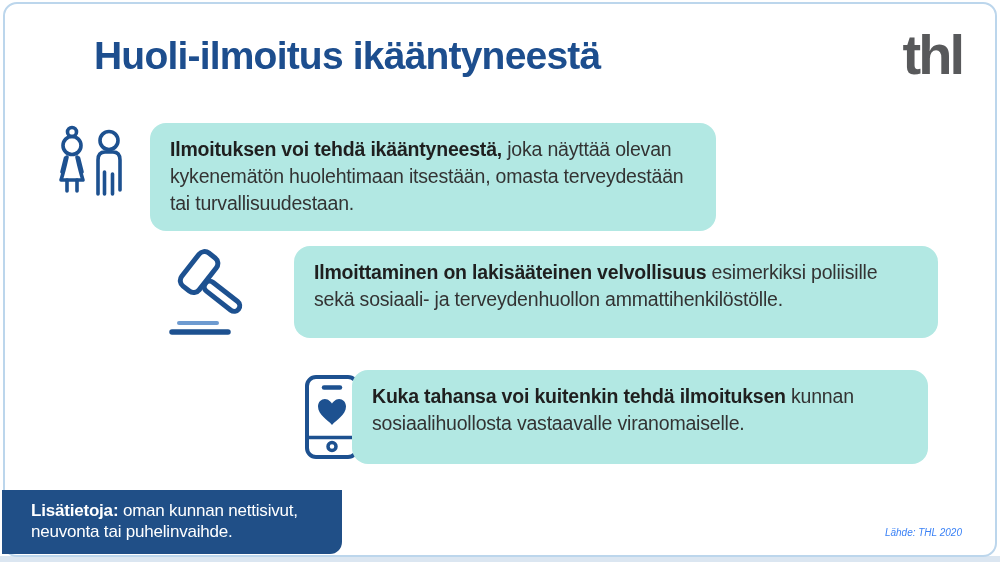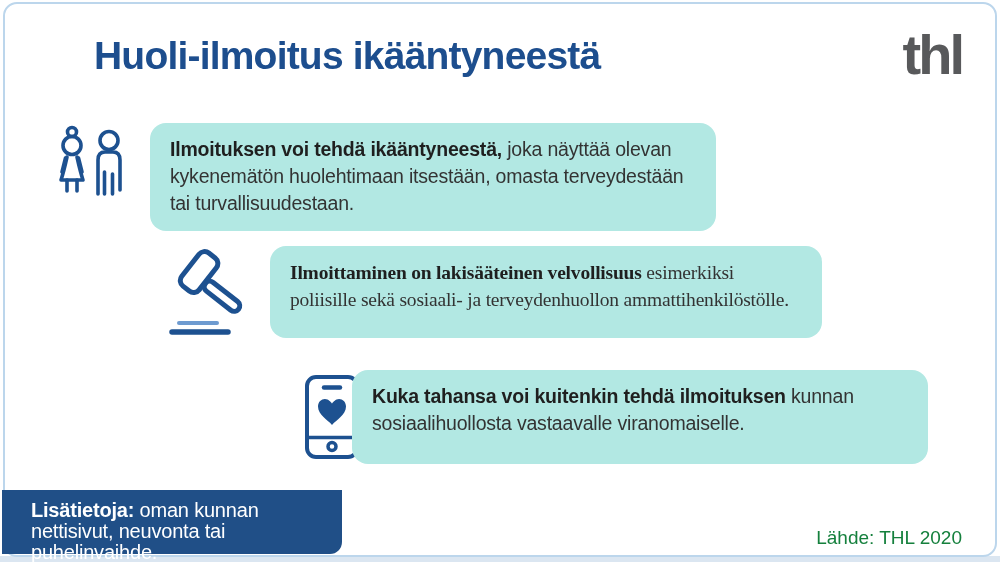--- a/index.html
+++ b/index.html
@@ -42,43 +42,44 @@
     background: #b2e8e3;
     border-radius: 16px;
     padding: 13px 24px 14px 20px;
     font-size: 19.5px;
     line-height: 27px;
     letter-spacing: -0.2px;
     color: #333333;
   }
   .card b { color: #1f1f1f; }
   .card-1 { left: 150px; top: 123px; width: 566px; min-height: 89px; }
-  .card-2 { left: 270px; top: 246px; width: 552px; min-height: 92px; font-family: Liberation Serif, serif; }
+  .card-2 { left: 294px; top: 246px; width: 644px; min-height: 92px; }
   .card-3 { left: 352px; top: 370px; width: 576px; min-height: 94px; }
   .icon { position: absolute; }
   .icon-elderly { left: 52px;  top: 124px; }
   .icon-gavel   { left: 164px; top: 246px; }
   .icon-phone   { left: 303px; top: 374px; }
   .footer-box {
     position: absolute; left: 2px; top: 490px;
     width: 340px; height: 64px;
     background: #204f87;
     border-radius: 0 0 12px 0;
     color: #ffffff;
     padding: 10px 14px 10px 29px;
-    font-size: 20px;
+    font-size: 17px;
     line-height: 21px;
     letter-spacing: -0.2px;
     z-index: 3;
   }
   .footer-box b { color: #ffffff; }
   .source-note {
     position: absolute; right: 38px; top: 527px;
-    font-size: 19px;
-    color: #15803d;
+    font-size: 10px;
+    color: #3b82f6;
+    font-style: italic;
   }
   svg { display: block; overflow: visible; }
 </style>
 </head>
 <body>
 
 <div class="bottom-strip"></div>
 <div class="frame"></div>
 
 <h1 class="page-title">Huoli-ilmoitus ikääntyneestä</h1>

